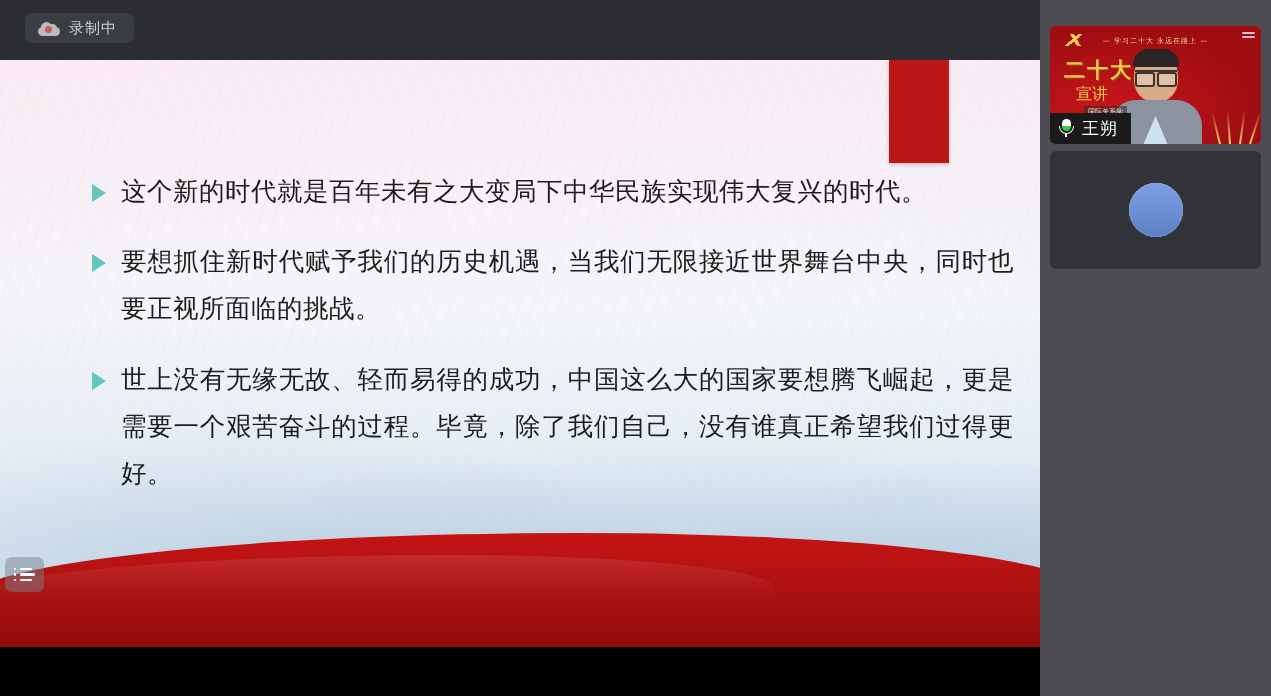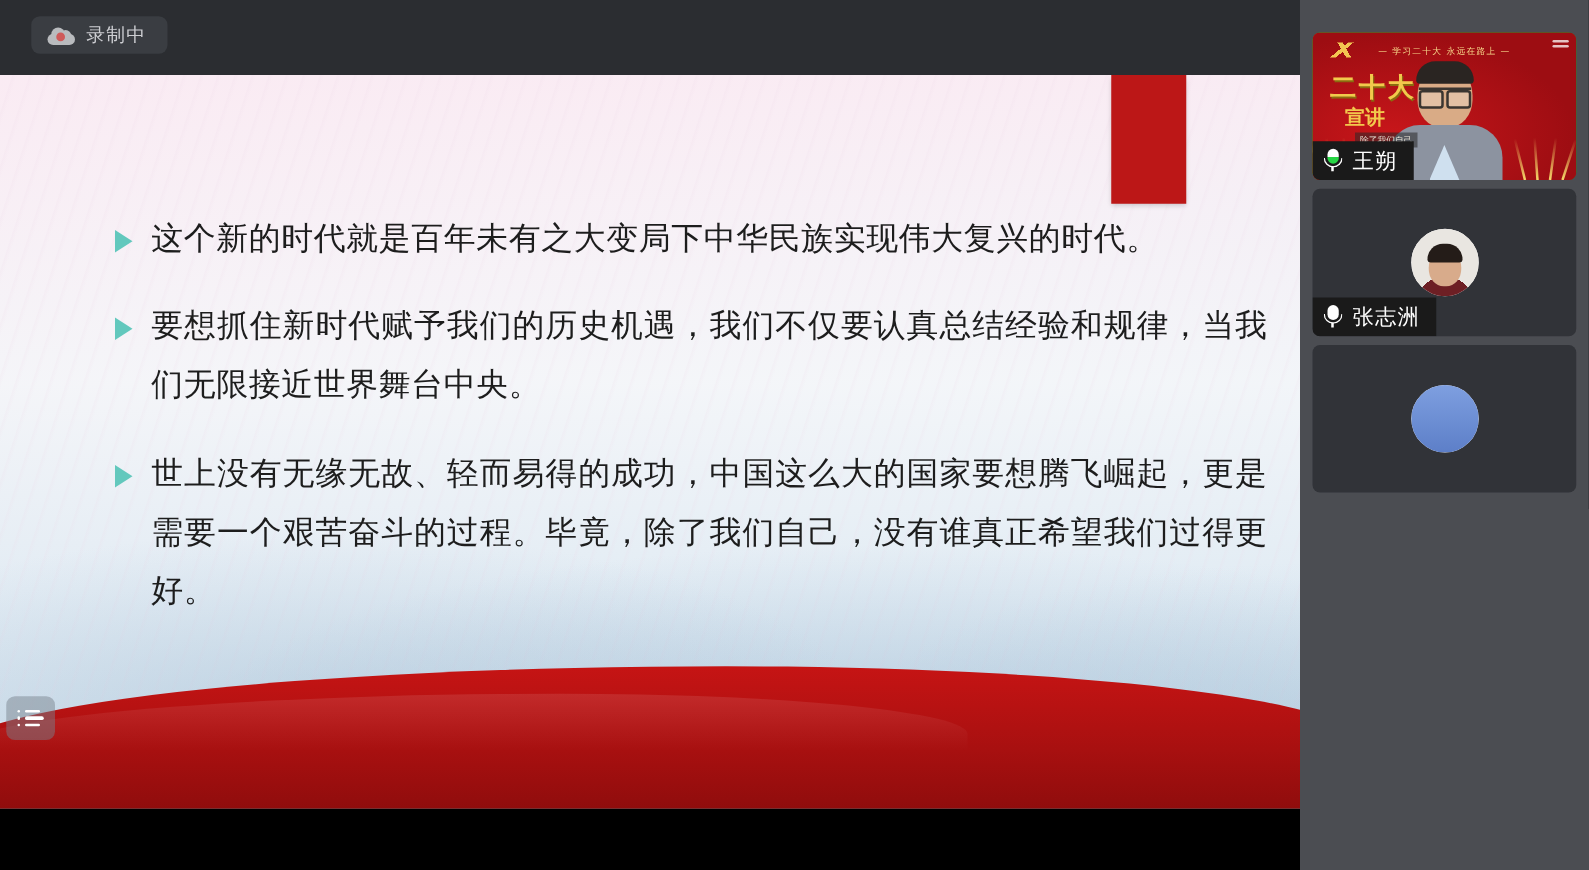--- a/index.html
+++ b/index.html
@@ -236,21 +236,21 @@
     color:#f7d98b; font-size:7px; white-space:nowrap; letter-spacing:1px;
     font-family:"DejaVu Sans", sans-serif;
   }
   .tile-speaker-bg .big-text {
     position:absolute; left:14px; top:30px;
     color:#f2c94c; font-size:21px; font-weight:bold; letter-spacing:2px;
     font-family:"DejaVu Sans", sans-serif; text-shadow:1px 1px 0 #8a6b10;
   }
   .tile-speaker-bg .mid-text {
     position:absolute; left:26px; top:58px;
-    color:#f2c94c; font-size:16px; font-weight:bold;
+    color:#f2c94c; font-size:16px; font-weight:normal;
     font-family:"DejaVu Sans", sans-serif;
   }
   .tile-speaker-bg .dove {
     position:absolute; left:13px; top:8px; width:24px; height:12px;
     background:
       linear-gradient(60deg, transparent 45%, #f3c552 45% 58%, transparent 58%),
       linear-gradient(-40deg, transparent 48%, #f3c552 48% 60%, transparent 60%);
   }
   .tile-speaker-bg .rays { position:absolute; left:0; bottom:0; width:100%; height:44px; }
   .tile-speaker-bg .rays i {
@@ -360,21 +360,21 @@
       <div class="mountains"></div>
       <div id="red-block"></div>
 
       <div id="bullets">
         <div class="bullet">
           <span class="bullet-marker"></span>
           <span class="bullet-text">这个新的时代就是百年未有之大变局下中华民族实现伟大复兴的时代。</span>
         </div>
         <div class="bullet">
           <span class="bullet-marker"></span>
-          <span class="bullet-text">要想抓住新时代赋予我们的历史机遇，我们不仅要认真总结经验和规律，当我们无限接近世界舞台中央。</span>
+          <span class="bullet-text">要想抓住新时代赋予我们的历史机遇，当我们无限接近世界舞台中央，同时也要正视所面临的挑战。</span>
         </div>
         <div class="bullet">
           <span class="bullet-marker"></span>
           <span class="bullet-text">世上没有无缘无故、轻而易得的成功，中国这么大的国家要想腾飞崛起，更是需要一个艰苦奋斗的过程。毕竟，除了我们自己，没有谁真正希望我们过得更好。</span>
         </div>
       </div>
 
       <div id="red-ribbon"></div>
 
       <div id="slide-menu-btn">
@@ -417,48 +417,35 @@
           <i style="right:40px; transform:rotate(-14deg);"></i>
         </div>
       </div>
       <div class="person">
         <div class="head"></div>
         <div class="hair"></div>
         <div class="glasses"></div>
         <div class="suit"></div>
         <div class="shirt"></div>
       </div>
-      <div class="lower-caption">除了我们自己</div>
+      <div class="lower-caption">国际关系学</div>
       <div class="menu-dots">
           <b></b>
           <b></b>
         </div>
       <div class="namebar">
         <span class="mic level">
           <span class="cap"></span>
             <span class="arc"></span>
             <span class="stem"></span>
         </span>
         <span class="nm">王朔</span>
       </div>
     </div>
 
-    <div class="tile">
-      <div class="avatar">
-          <div class="av-inner av-zhang"></div>
-        </div>
-      <div class="namebar">
-        <span class="mic">
-          <span class="cap"></span>
-            <span class="arc"></span>
-            <span class="stem"></span>
-        </span>
-        <span class="nm">张志洲</span>
-      </div>
-    </div>
 
 
 
 
     <div class="tile">
       <div class="avatar">
           <div class="av-inner av-blue"></div>
         </div>
     </div>
 

